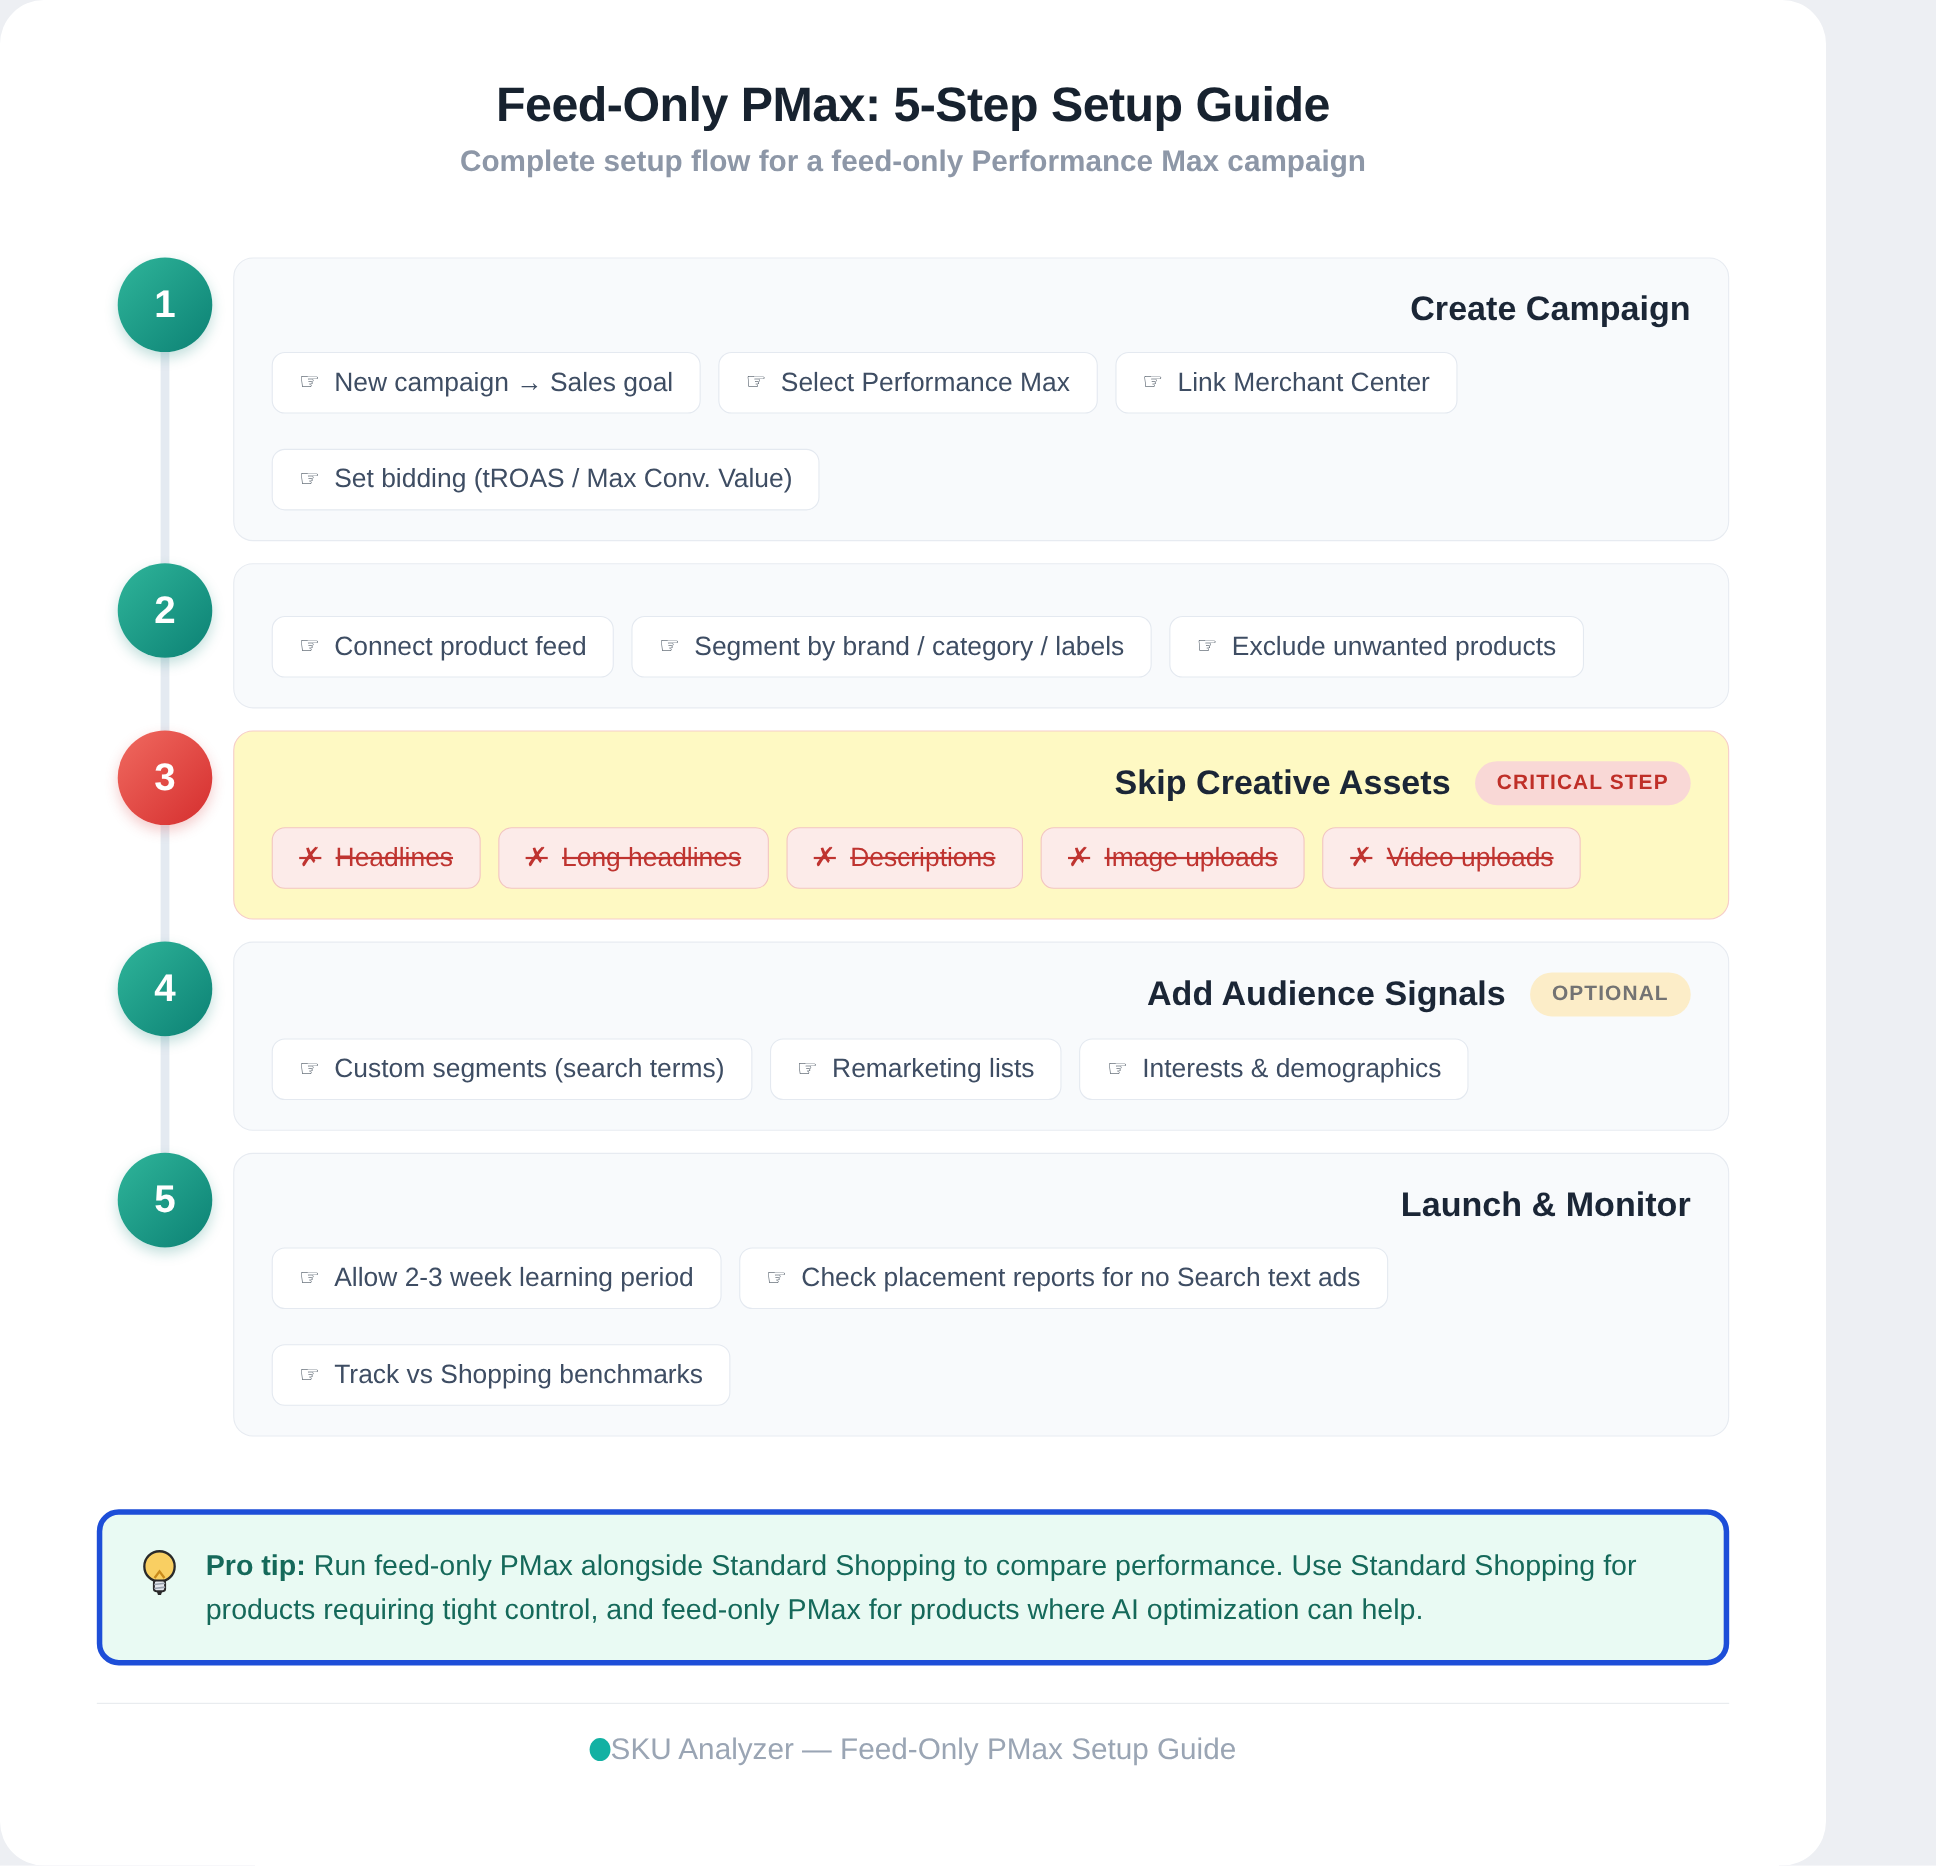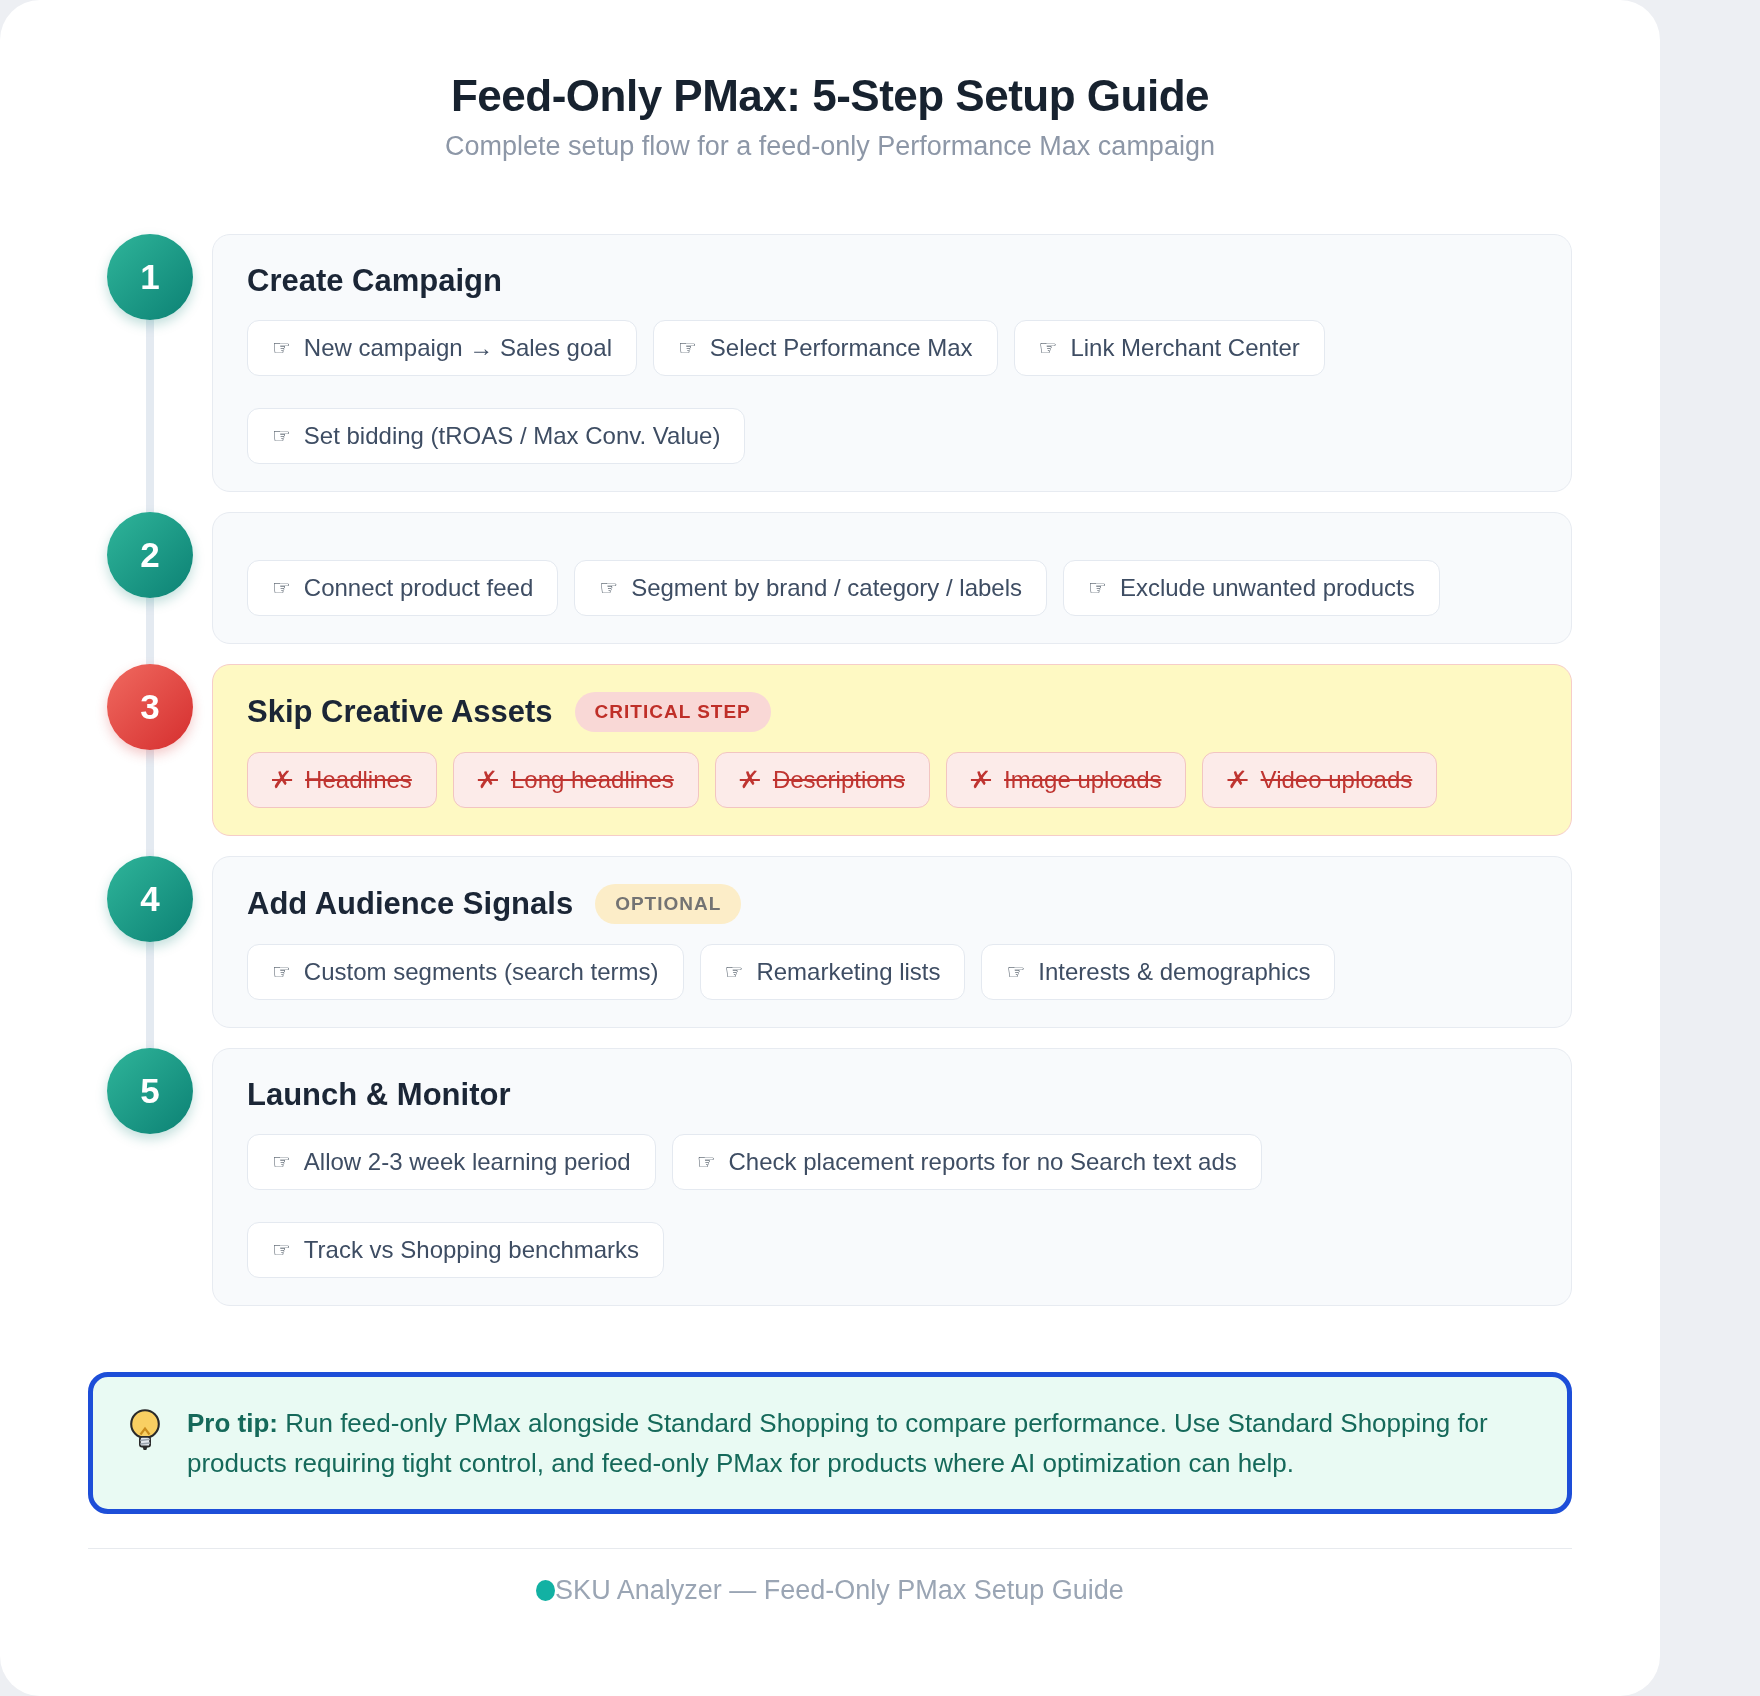--- a/index.html
+++ b/index.html
@@ -18,21 +18,21 @@
   }
   
   .hd{text-align:center;}
   .hd h1{
     margin:10px 0 0;
     font-size:44px;line-height:1.16;font-weight:bold;
     color:#17222f;letter-spacing:-0.5px;
   }
   .hd .sub{
     margin-top:10px;
-    font-size:27px;color:#8d97a7;
+    font-size:27px;color:#8d97a7;font-weight:bold;
   }
   
   .steps{position:relative;margin-top:72px;}
   .steps::before{
     content:"";position:absolute;
     left:58px;top:43px;bottom:191px;width:8px;
     background:#e4eaf1;border-radius:4px;
   }
   .step{display:flex;margin-bottom:20px;}
   .step:last-child{margin-bottom:0;}
@@ -48,21 +48,21 @@
   .step--danger .num{
     background:linear-gradient(135deg,#f06a60 0%,#d52e2e 100%);
     box-shadow:0 5px 12px rgba(213,46,46,.25);
   }
   .card{
     flex:1;box-sizing:border-box;
     background:#f8fafc;border:1.5px solid #e7ebf1;border-radius:18px;
     padding:27px 34px;
   }
   .step--danger .card{background:#fef9c3;border-color:#f6cdc9;}
-  .titlerow{display:flex;align-items:center;gap:22px;}
+  .titlerow{display:flex;align-items:center;gap:22px;justify-content:flex-end;}
   .titlerow h2{margin:0;font-size:31px;line-height:38px;font-weight:bold;color:#1b2636;}
   .badge{
     display:inline-block;border-radius:999px;
     font-size:19px;font-weight:bold;letter-spacing:1px;
     padding:9px 20px;white-space:nowrap;
   }
   .badge--danger{background:#f9d8d6;color:#bf2f28;}
   .badge--warn{background:#fcedc8;color:#737373;}
   .chips{display:flex;flex-wrap:wrap;gap:16px;margin-top:20px;}
   .break{flex-basis:100%;height:0;}

